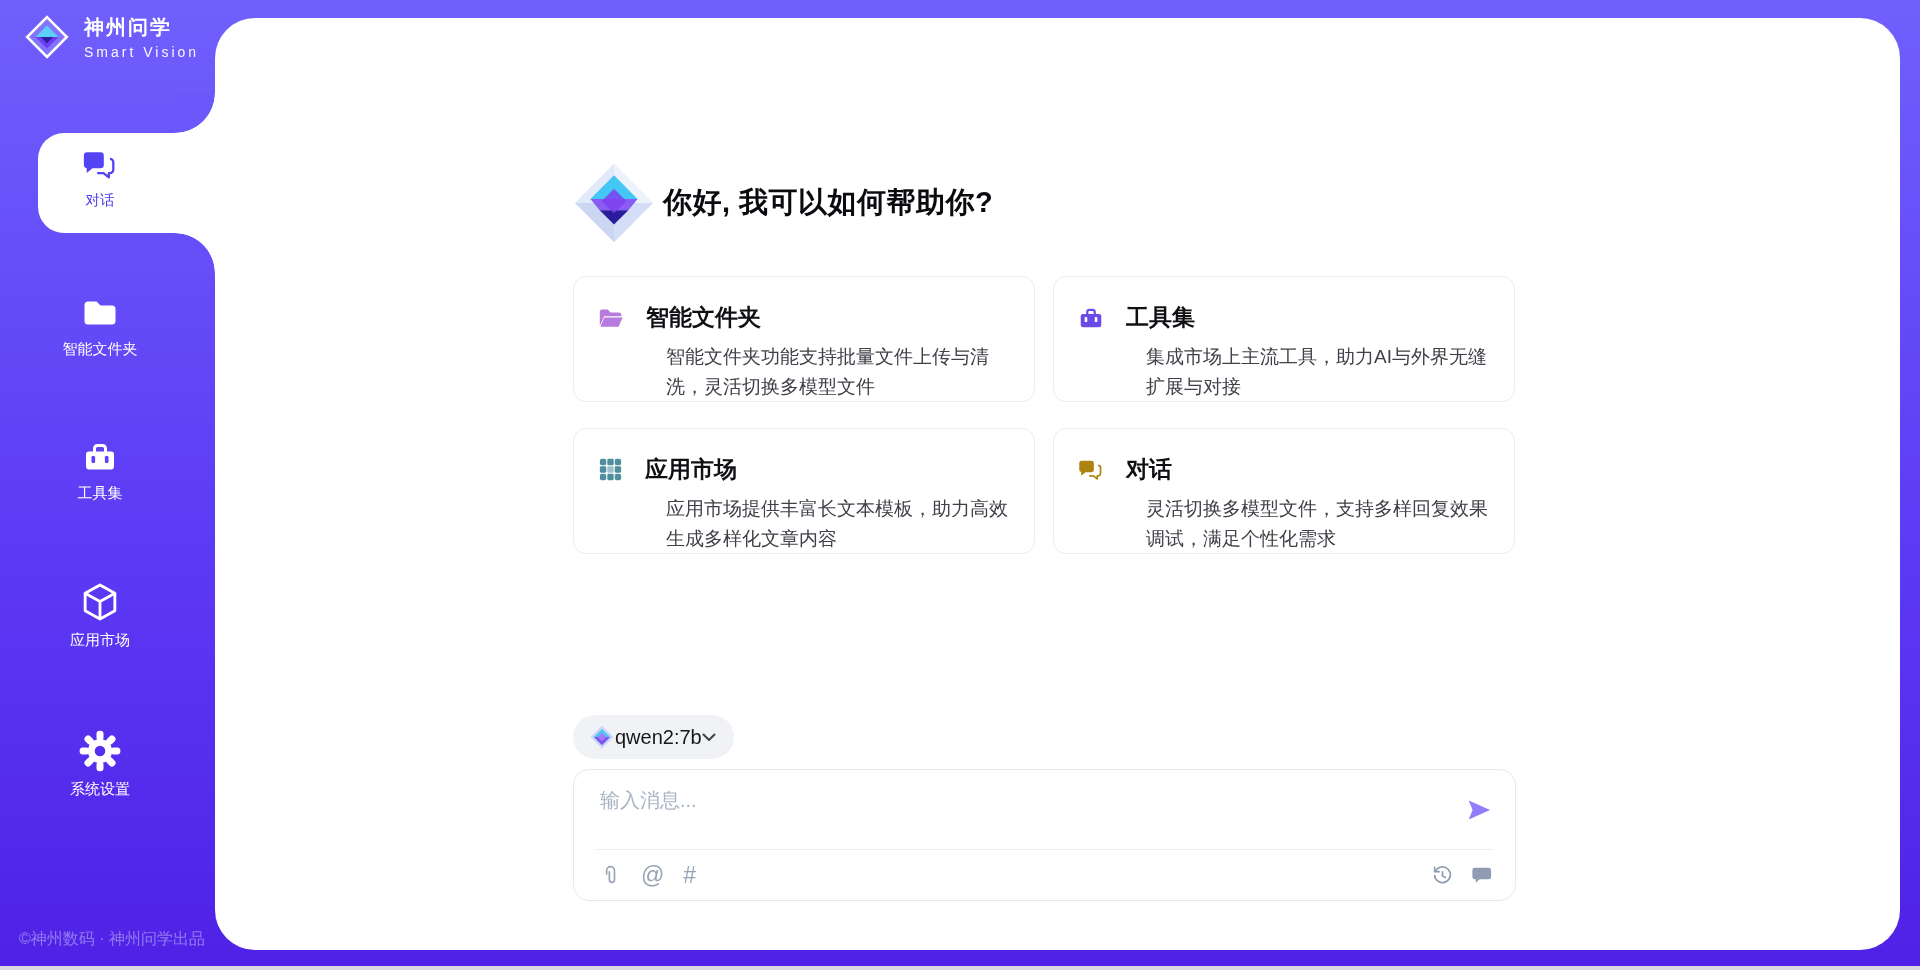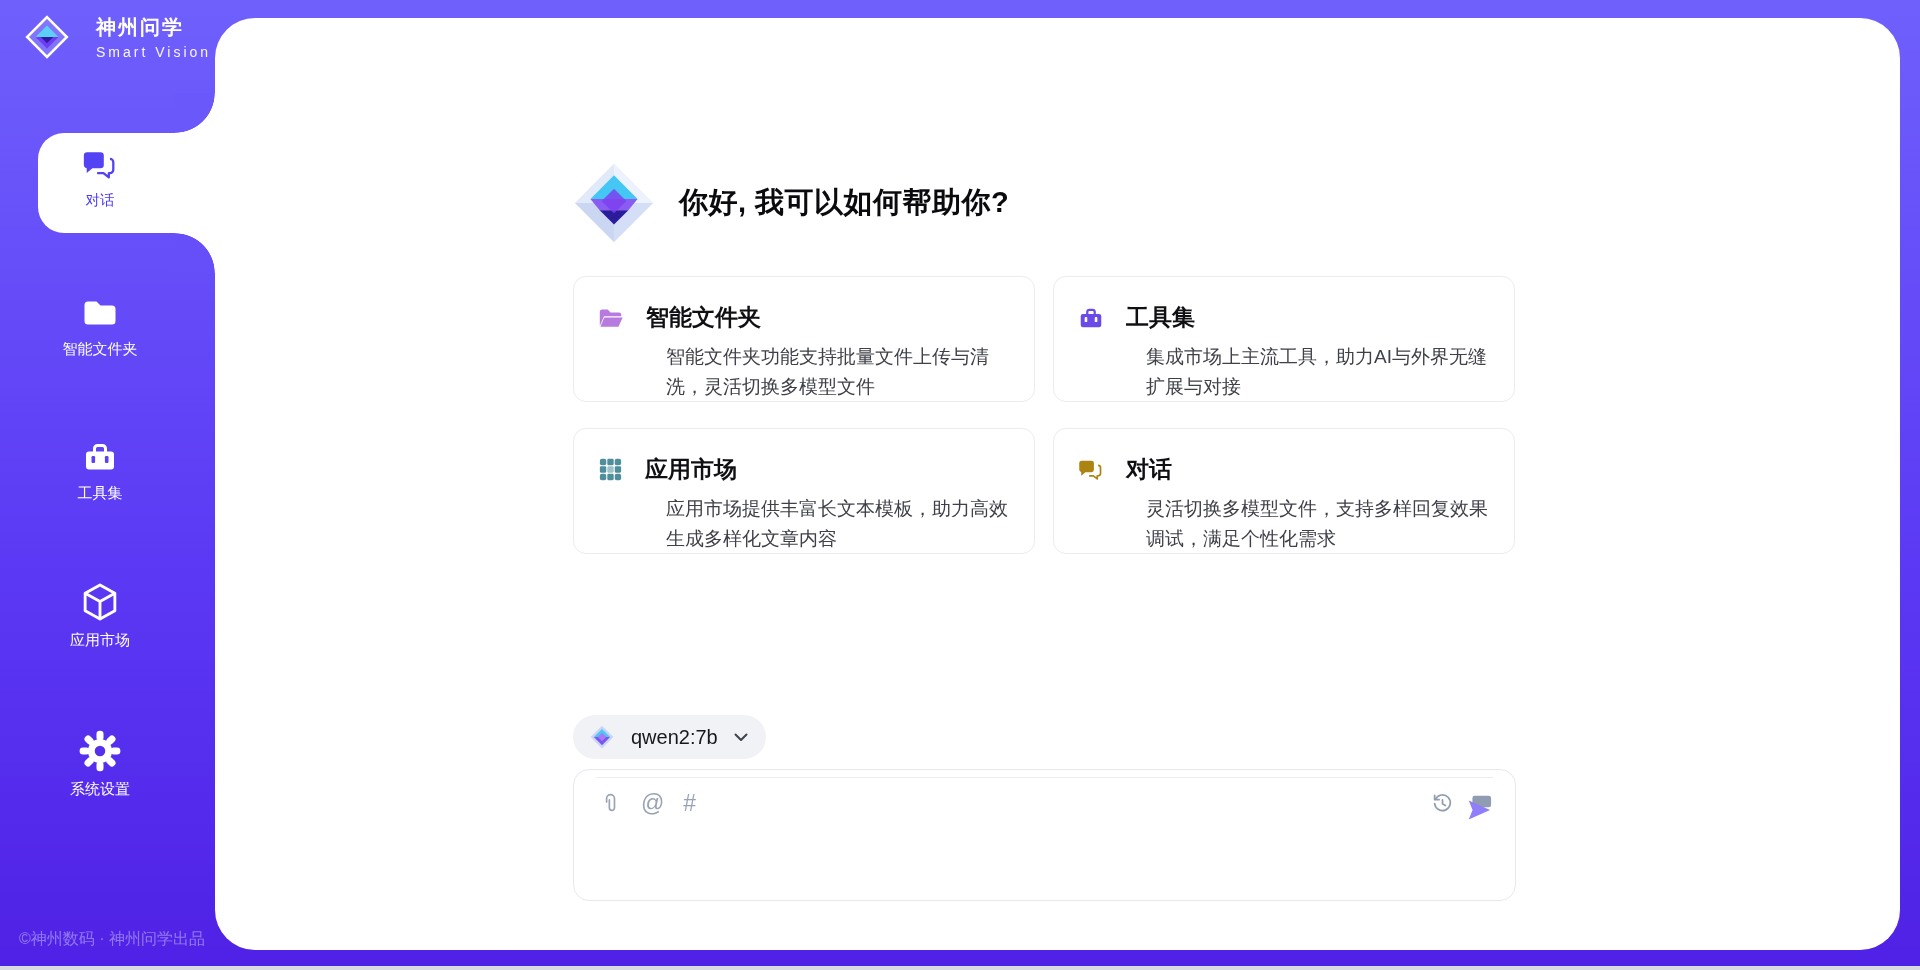--- a/index.html
+++ b/index.html
@@ -4,21 +4,21 @@
 <style>
   * { margin:0; padding:0; box-sizing:border-box; }
   html,body { width:1920px; height:970px; overflow:hidden; }
   body {
     position:relative;
     font-family:"Liberation Sans","DejaVu Sans",sans-serif;
     background:linear-gradient(180deg,#6F60FC 0%,#5B38F4 60%,#4F21E6 100%);
   }
   
   .sidebar { position:absolute; left:0; top:0; bottom:0; width:215px; z-index:3; }
-  .logo { position:absolute; left:24px; top:14px; display:flex; align-items:center; gap:26px; }
+  .logo { position:absolute; left:24px; top:14px; display:flex; align-items:center; gap:14px; }
   .logo-text .name { color:#fff; font-size:20px; font-weight:700; letter-spacing:2px; }
   .logo-text .sub  { color:#fff; font-size:14px; letter-spacing:3px; margin-top:3px; opacity:.95; }
 
   .tab-blob { position:absolute; left:38px; right:0; top:133px; height:100px;
     background:#fff; border-radius:26px 0 0 26px; }
   .curve { position:absolute; right:0; width:40px; height:40px; }
   .curve.top { top:-40px; background:radial-gradient(circle 40px at 0 0,#6B58FA 0 39.4px,#fff 40px); }
   .curve.bot { bottom:-40px; background:radial-gradient(circle 40px at 0 100%,#664FF8 0 39.4px,#fff 40px); }
 
   .nav-item { position:absolute; left:0; width:200px; display:flex; flex-direction:column;
@@ -34,32 +34,32 @@
     display:flex; align-items:center; justify-content:center; }
   .avatar-row .initials { color:#fff; font-size:21px; }
   .side-footer { position:absolute; left:0; top:929px; width:205px; text-align:right;
     color:rgba(255,255,255,.38); font-size:16px; }
 
   
   .panel { position:absolute; left:215px; top:18px; right:20px; bottom:20px;
     background:#fff; border-radius:40px; z-index:2; }
   .content { position:absolute; left:358px; top:144px; width:943px; }
 
-  .greeting { display:flex; align-items:center; gap:24px; }
+  .greeting { display:flex; align-items:center; gap:8px; }
   .greeting h1 { font-size:29px; font-weight:700; color:#0B0B0F; letter-spacing:.5px; }
 
   .cards { margin-top:32px; display:grid; grid-template-columns:462px 462px;
     column-gap:18px; row-gap:26px; }
   .card { height:126px; background:#fff; border:1px solid #EBECF0; border-radius:13px;
     padding:25px 24px 0 22px; cursor:pointer; }
   .card-head { display:flex; align-items:center; gap:20px; }
   .card-head h3 { font-size:23px; font-weight:700; color:#101014; }
   .card-desc { margin:9px 0 0 70px; font-size:19px; line-height:30px; color:#3F4048; }
 
-  .model-pill { margin-top:161px; display:inline-flex; align-items:center; gap:16px;
+  .model-pill { margin-top:161px; display:inline-flex; align-items:center; gap:0;
     height:44px; padding:0 18px 0 16px; border-radius:22px; background:#F1F2F6; cursor:pointer; }
   .model-pill .mlabel { font-size:20px; color:#17181C; }
 
   .composer { position:relative; margin-top:10px; width:943px; height:132px;
     background:#fff; border:1px solid #E7E9EE; border-radius:16px; }
   .composer textarea { display:block; width:860px; height:72px; margin:0; padding:17px 0 0 26px;
     border:none; outline:none; resize:none; font-family:inherit; font-size:20px; color:#2b2d33; background:transparent; }
   .composer textarea::placeholder { color:#A9B2C3; }
   .send-btn { position:absolute; top:26px; right:22px; width:28px; height:28px; cursor:pointer; }
   .composer .divider { border-top:1px solid #EDEEF2; margin:7px 22px 0 22px; }
@@ -232,20 +232,21 @@
         <polygon points="4.5,12 19.5,12 12,19.5" fill="#7A55EE"></polygon>
         <polygon points="12,8 16,12 12,16 8,12" fill="#A57BF6"></polygon>
       </svg>
       <span class="mlabel">qwen2:7b</span>
       <svg width="14" height="9" viewBox="0 0 14 9">
         <path d="M1.5 1.5 7 7l5.5-5.5" stroke="#3F434C" stroke-width="2" fill="none" stroke-linecap="round" stroke-linejoin="round"></path>
       </svg>
     </div>
 
     <div class="composer">
+      <textarea placeholder="输入消息..." style=""></textarea>
       <div class="send-btn">
         <svg width="28" height="28" viewBox="0 0 24 24">
           <path d="M3.2 20.2 21.5 12 3.2 3.8l3.3 8.2-3.3 8.2z" fill="#8F7DF9"></path>
         </svg>
       </div>
       <div class="divider"></div>
       <div class="comp-toolbar">
         <span class="tool">
           <svg width="22" height="24" viewBox="0 0 24 24">
             <path d="M7.2 11V7.2a4.3 4.3 0 0 1 8.6 0v10a2.8 2.8 0 0 1-5.6 0V8.6" fill="none" stroke="#98A3B5" stroke-width="1.8" stroke-linecap="round"></path>

